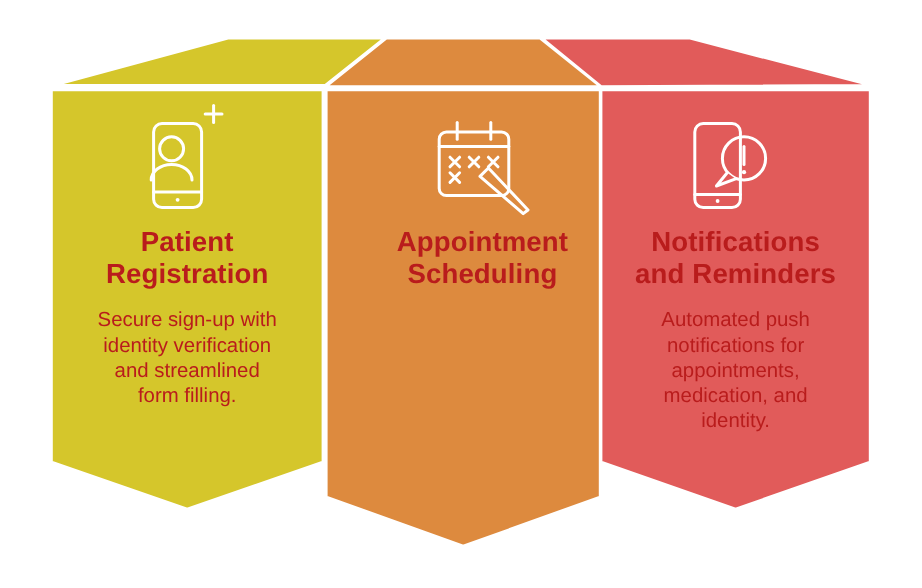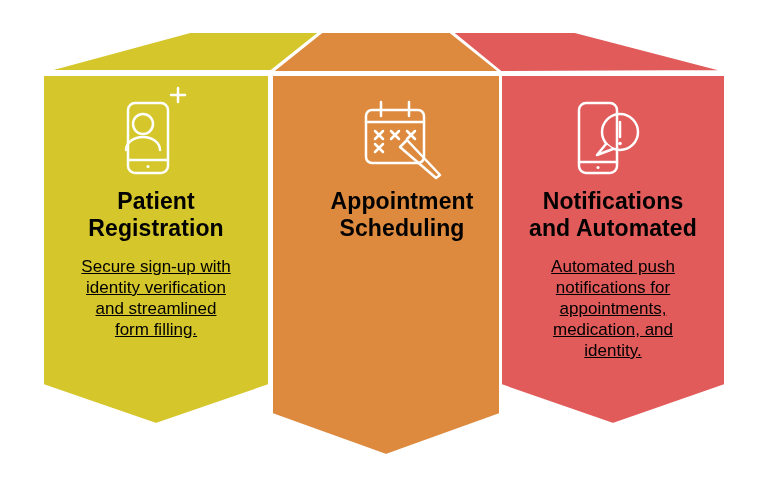--- a/index.html
+++ b/index.html
@@ -8,37 +8,36 @@
     width:768px;height:490px;
     background:#ffffff;
     font-family:"Liberation Sans", sans-serif;
     overflow:hidden;
   }
   .bg-svg{position:absolute;left:0;top:0;}
   .card-content{
     position:absolute;
     top:0;height:460px;
     text-align:center;
-    color:#000000;
+    color:#b91c1c;
   }
   .card-content .icon-wrap{
     position:absolute;left:0;right:0;top:85px;
     display:flex;justify-content:center;
   }
   .card-title{
     position:absolute;left:0;right:0;top:188px;
     font-size:23px;font-weight:bold;line-height:27px;
     white-space:pre-line;
     letter-spacing:0.1px;
   }
   .card-desc{
     position:absolute;left:0;right:0;top:256px;
     font-size:17px;font-weight:400;line-height:21px;
     white-space:pre-line;
-    text-decoration:underline;
   }
   .card-1{left:43px;width:226px;}
   .card-2{left:288px;width:228px;}
   .card-3{left:501px;width:224px;}
 </style>
 </head>
 <body>
 
 <div class="canvas">
 
@@ -97,21 +96,21 @@
         <rect x="11" y="18" width="38" height="70" rx="7"></rect>
         <line x1="11" y1="77" x2="49" y2="77"></line>
         <circle cx="30" cy="82.5" r="1.6" fill="#ffffff" stroke="none"></circle>
         <circle cx="52" cy="47" r="18"></circle>
         <path d="M38,59 L29,70 L45,64" stroke="#ffffff" fill="#e15b5a"></path>
         <line x1="52" y1="37" x2="52" y2="52"></line>
         <circle cx="52" cy="58.5" r="1.8" fill="#ffffff" stroke="none"></circle>
       </svg>
     </div>
     <div class="card-title">Notifications
-and Automated</div>
+and Reminders</div>
     <div class="card-desc">Automated push
 notifications for
 appointments,
 medication, and
 identity.</div>
   </div>
 
 </div>
 
 </body></html>

